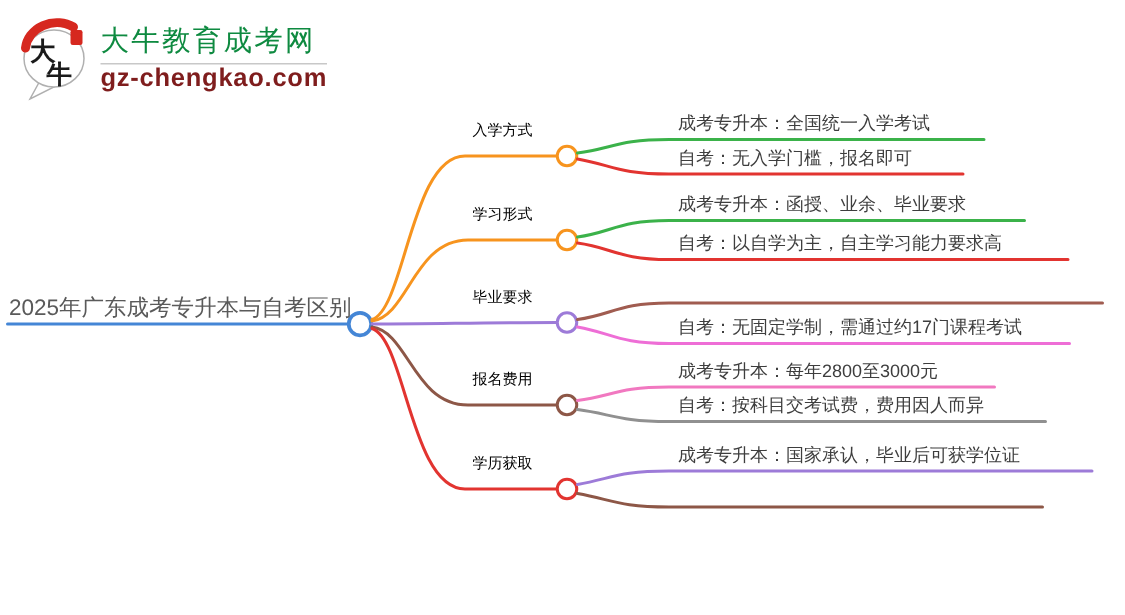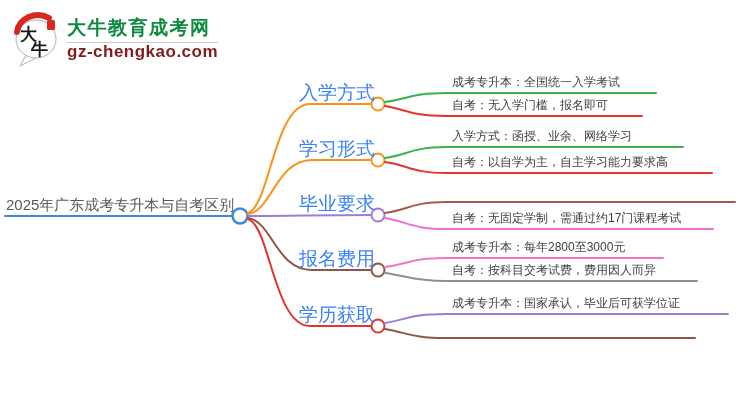--- a/index.html
+++ b/index.html
@@ -4,28 +4,28 @@
 <style>
   html,body { margin:0; padding:0; background:#fff; }
   .stage {
     position:relative; width:750px; height:410px; background:#ffffff;
     font-family:"Liberation Sans","DejaVu Sans",sans-serif; overflow:hidden;
   }
   
   .logo { position:absolute; left:12px; top:9px; display:flex; align-items:center; gap:7px; }
   .logo-icon { width:48px; height:58px; flex:0 0 auto; }
   .logo-text { display:flex; flex-direction:column; }
-  .site-name { font-size:19px; font-weight:bold; color:#0e8a40; letter-spacing:1.5px; line-height:24px; }
+  .site-name { font-size:19px; font-weight:normal; color:#0e8a40; letter-spacing:1.5px; line-height:24px; }
   .logo-divider { border:none; border-top:1px solid #c8c8c8; margin:2px 0 1px 0; width:100%; }
   .site-domain { font-size:17px; font-weight:bold; color:#7f1d1d; letter-spacing:0.5px; line-height:16px; }
   
   .canvas { position:absolute; left:0; top:0; }
   .label { position:absolute; white-space:nowrap; }
   .root-label  { left:6px;  top:196px; font-size:15px; color:#5a5a5a; }
-  .branch-label { width:72px; text-align:center; font-size:19px; color:#3b82f6; left:299px; }
+  .branch-label { width:72px; text-align:center; font-size:10px; color:#000000; left:299px; }
   .leaf-label  { left:452px; font-size:12px; color:#3e3e3e; }
 </style>
 </head>
 <body>
 
 <div class="stage">
 
   <div class="logo">
     <svg class="logo-icon" viewBox="0 0 48 58">
       <path d="M14 46 L8 57 L24 49 Z" fill="#ffffff" stroke="#b0b0b0" stroke-width="1"></path>
@@ -79,21 +79,21 @@
 
   <div class="label branch-label" style="top:80px">入学方式</div>
   <div class="label branch-label" style="top:136px">学习形式</div>
   <div class="label branch-label" style="top:191px">毕业要求</div>
   <div class="label branch-label" style="top:246px">报名费用</div>
   <div class="label branch-label" style="top:302px">学历获取</div>
 
   <div class="label leaf-label" style="top:74px">成考专升本：全国统一入学考试</div>
   <div class="label leaf-label" style="top:97px">自考：无入学门槛，报名即可</div>
 
-  <div class="label leaf-label" style="top:128px">入学方式：函授、业余、网络学习</div>
+  <div class="label leaf-label" style="top:128px">成考专升本：函授、业余、毕业要求</div>
   <div class="label leaf-label" style="top:154px">自考：以自学为主，自主学习能力要求高</div>
 
   <div class="label leaf-label" style="top:210px">自考：无固定学制，需通过约17门课程考试</div>
 
   <div class="label leaf-label" style="top:239px">成考专升本：每年2800至3000元</div>
   <div class="label leaf-label" style="top:262px">自考：按科目交考试费，费用因人而异</div>
 
   <div class="label leaf-label" style="top:295px">成考专升本：国家承认，毕业后可获学位证</div>
 
 </div>

